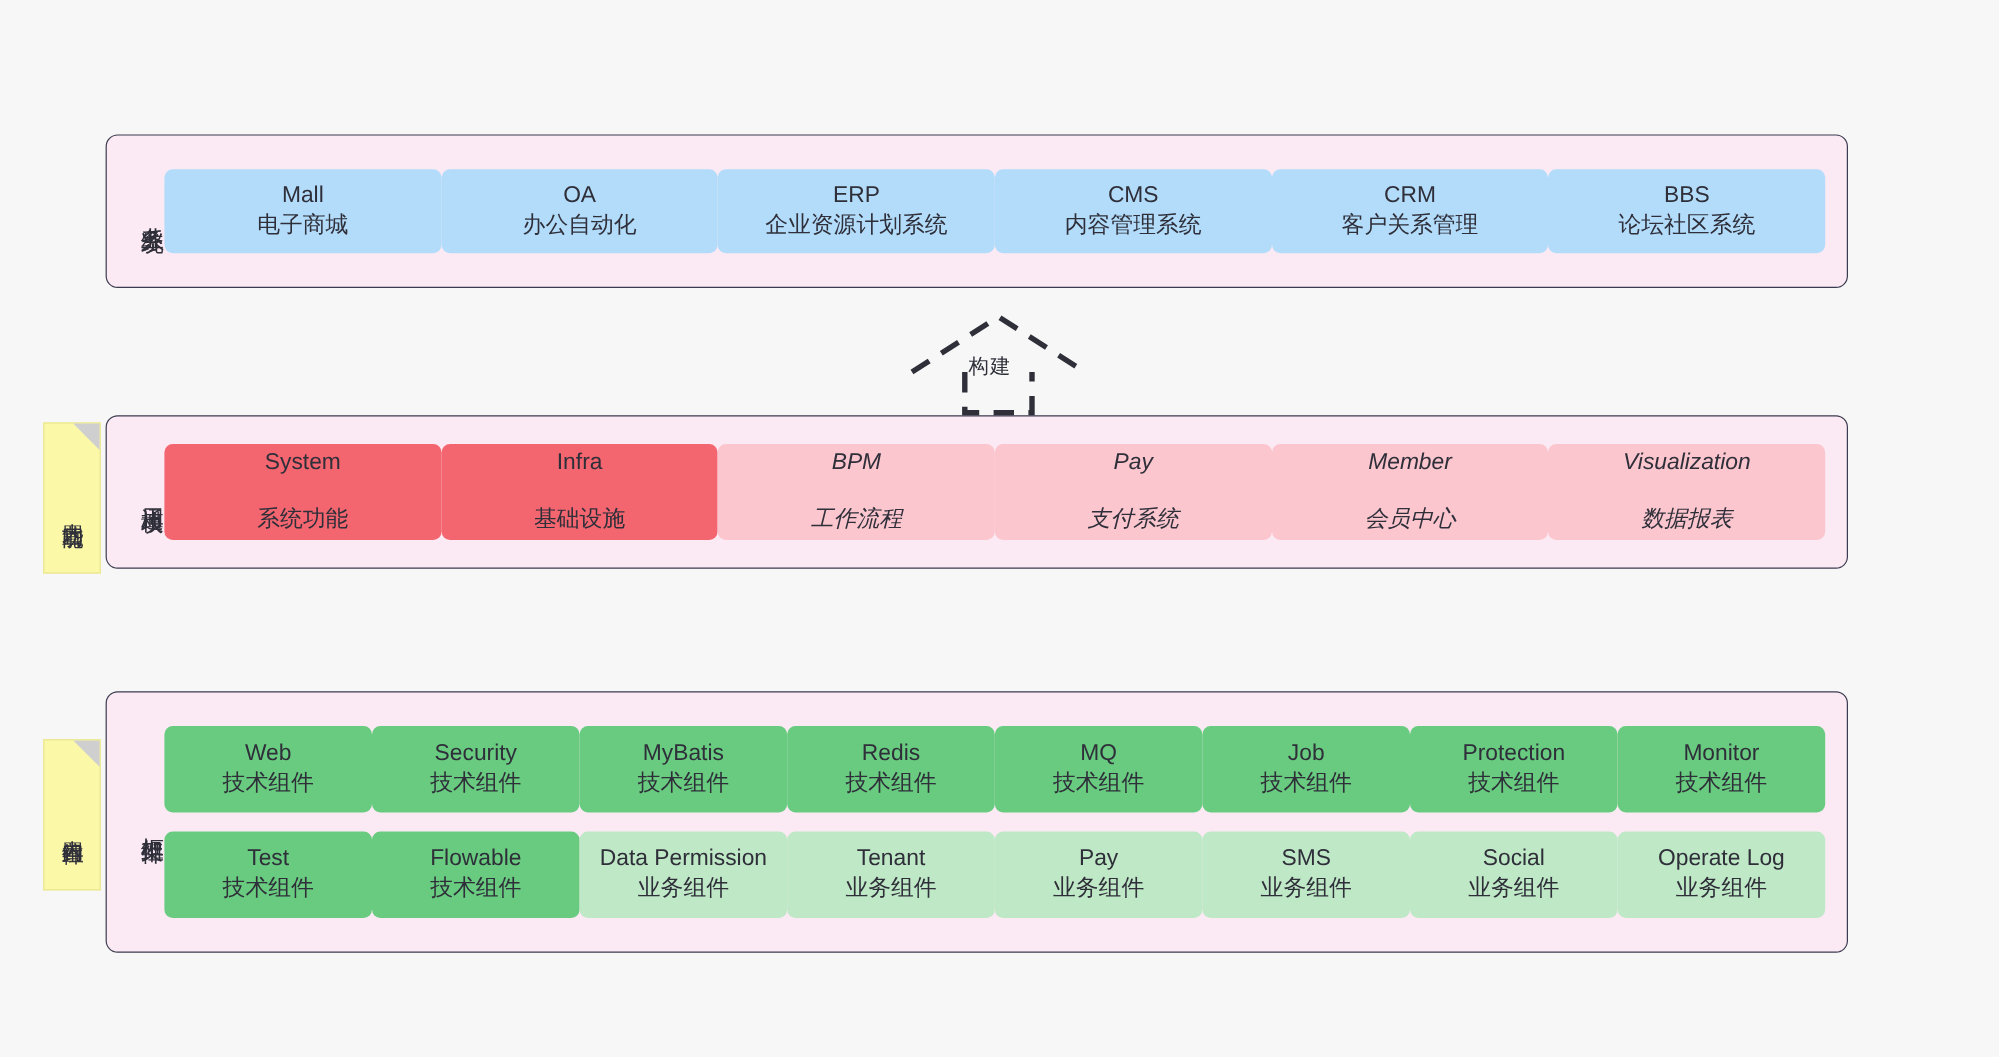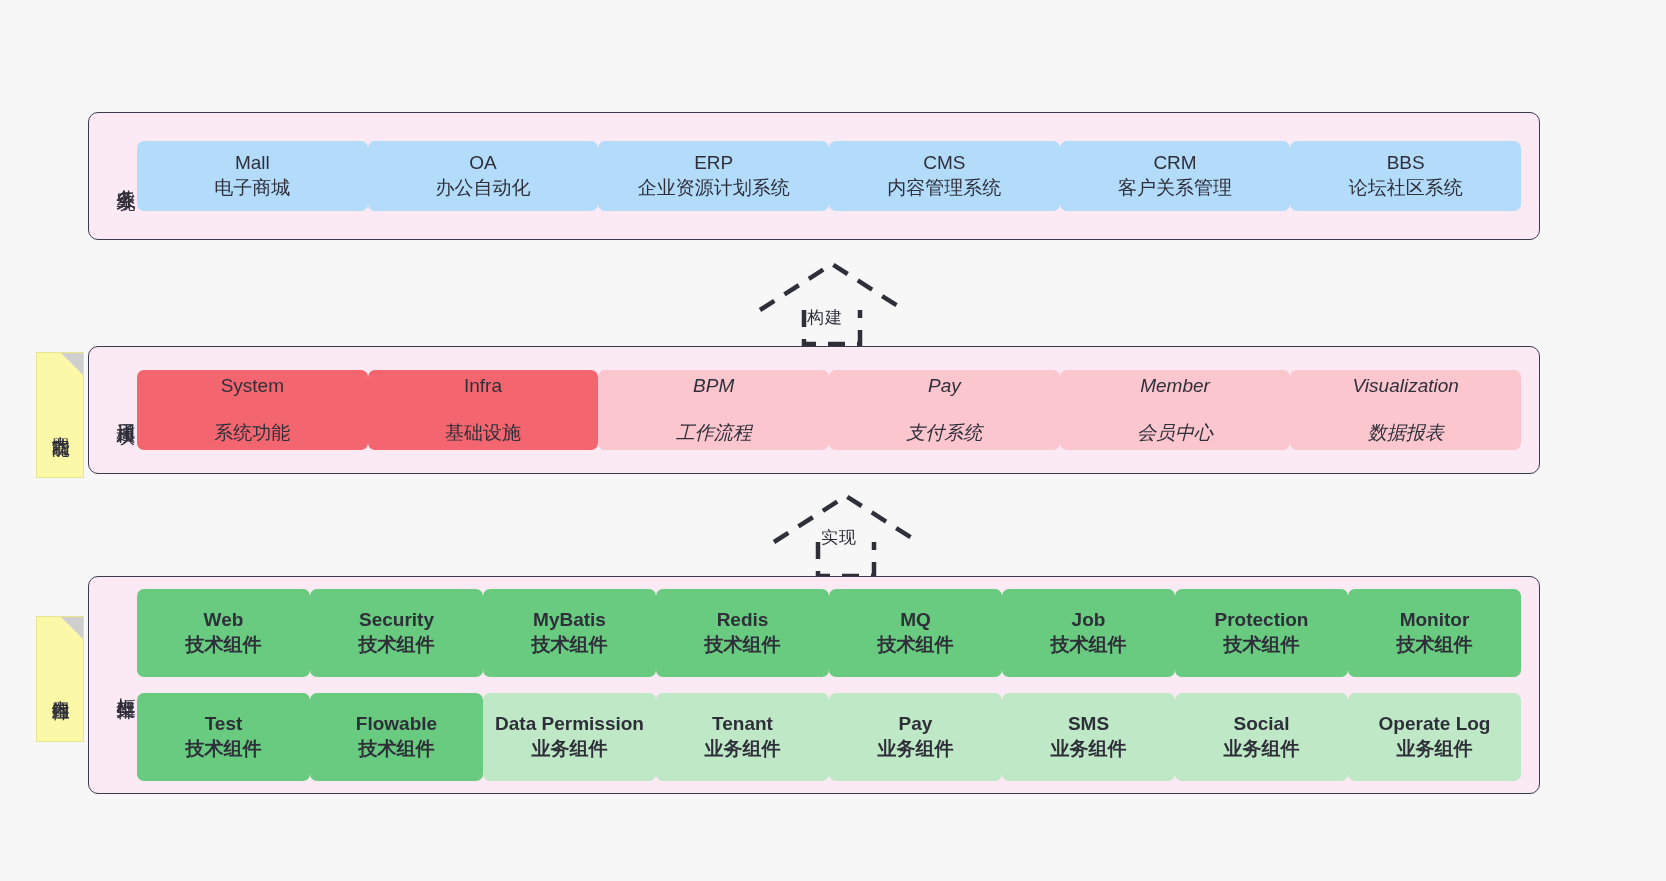--- a/index.html
+++ b/index.html
@@ -63,21 +63,21 @@
   .lgreen  { background: #bfe8c6; }
 
   
   #layer-business { left: 88px; top: 112px; width: 1452px; height: 128px; }
   #layer-business .node { height: 70px; }
 
   #layer-modules { left: 88px; top: 346px; width: 1452px; height: 128px; }
   #layer-modules .node { height: 80px; justify-content: space-between; }
 
   #layer-framework { left: 88px; top: 576px; width: 1452px; height: 218px; }
-  #layer-framework .node { height: 88px; font-weight: bold; }
+  #layer-framework .node { height: 72px; }
 
   
   .note {
     position: absolute;
     width: 48px;
     background: #fbf8a8;
     border: 1px solid #e9e58f;
     font-size: 18px;
     line-height: 1.18;
     color: #2f2f3a;
@@ -105,21 +105,21 @@
   .arrow svg { display: block; overflow: visible; }
   .arrow-label {
     position: absolute;
     font-size: 17px;
     color: #2f2f3a;
     background: transparent;
     white-space: nowrap;
     letter-spacing: 1px;
   }
   #arrow-build  { left: 752px; top: 258px; width: 160px; height: 88px; }
-  #arrow-build .arrow-label  { left: 55px; top: 48px; }
+  #arrow-build .arrow-label  { left: 55px; top: 36px; }
   #arrow-impl   { left: 766px; top: 490px; width: 160px; height: 88px; }
   #arrow-impl .arrow-label   { left: 55px; top: 36px; }
 </style>
 </head>
 <body>
 
 <div id="canvas">
 
   <div class="layer" id="layer-business">
     <div class="layer-title">业务系统</div>
@@ -191,27 +191,20 @@
           <span class="ln-cn">会员中心</span>
         </div>
         <div class="node pink">
           <span class="ln-en">Visualization</span>
           <span class="ln-cn">数据报表</span>
         </div>
       </div>
     </div>
   </div>
 
-  <div class="arrow" id="arrow-impl">
-    <svg width="160" height="88" viewBox="0 0 160 88">
-      <path d="M 8 52 L 80 6 L 152 52" fill="none" stroke="#2f2f3a" stroke-width="4.5" stroke-dasharray="17 12" stroke-linecap="butt"></path>
-      <path d="M 52 52 L 52 86 L 108 86 L 108 52" fill="none" stroke="#2f2f3a" stroke-width="4.5" stroke-dasharray="17 12" stroke-linecap="butt"></path>
-    </svg>
-    <span class="arrow-label">实现</span>
-  </div>
 
   <div class="note" id="note-components">
     <span class="fold"></span>
     <span>内置组件</span>
   </div>
 
   <div class="layer" id="layer-framework">
     <div class="layer-title">框架组件</div>
     <div class="layer-body">
 

